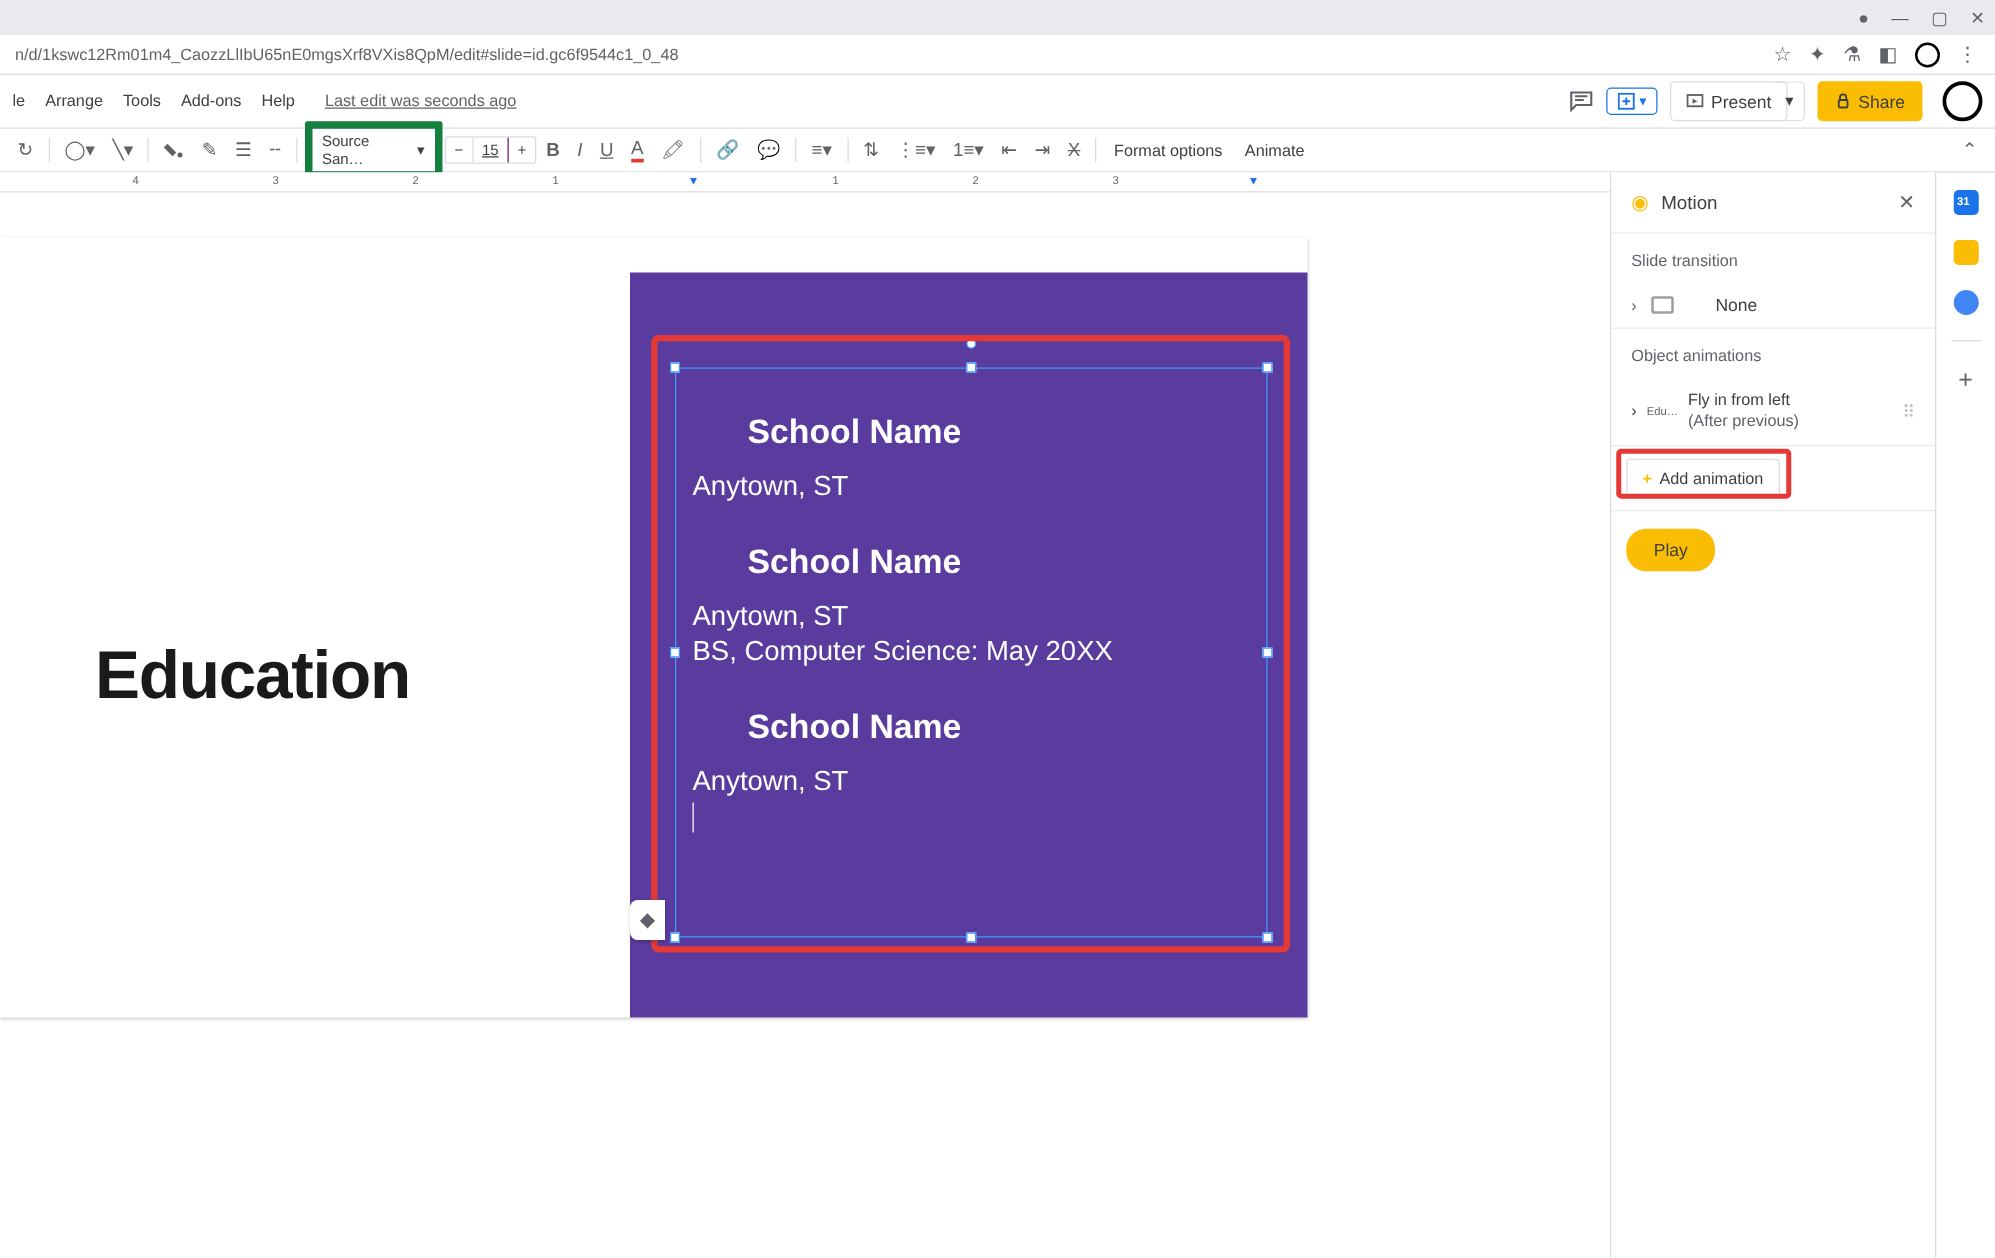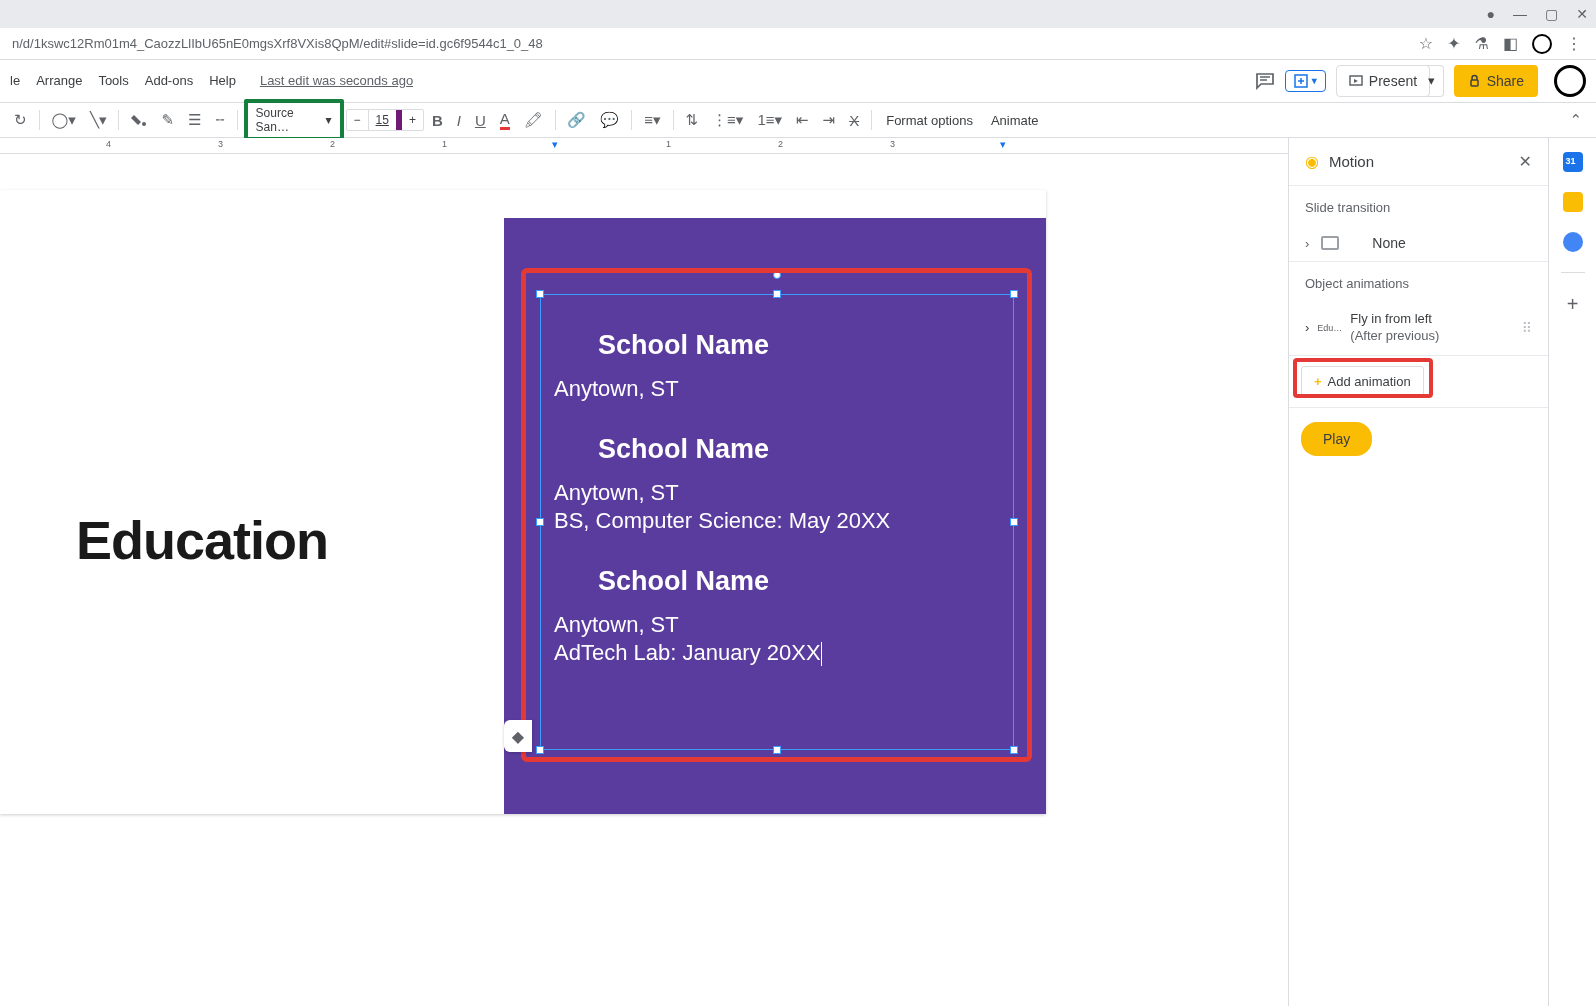--- a/index.html
+++ b/index.html
@@ -21,24 +21,24 @@
 .chat-ico { font-size: 18px; color: #5f6368; }
 .plus-btn { border: 1.5px solid #1a73e8; border-radius: 4px; padding: 3px 8px; display: flex; align-items: center; gap: 4px; color: #1a73e8; font-weight: bold; }
 .present-btn { border: 1px solid #dadce0; border-radius: 4px; padding: 7px 12px; display: flex; align-items: center; gap: 6px; font-size: 14px; }
 .present-drop { border: 1px solid #dadce0; border-left: none; border-radius: 0 4px 4px 0; padding: 7px 8px; margin-left: -10px; }
 .share-btn { background: #fbbc04; border-radius: 4px; padding: 8px 14px; display: flex; align-items: center; gap: 6px; font-size: 14px; font-weight: 500; color: #3c4043; }
 .avatar { width: 32px; height: 32px; border: 3px solid #000; border-radius: 50%; margin-left: 6px; }
 
 .toolbar { height: 36px; border-top: 1px solid #dadce0; border-bottom: 1px solid #dadce0; display: flex; align-items: center; padding: 0 8px; gap: 2px; }
 .tb-btn { padding: 4px 6px; color: #5f6368; font-size: 15px; display: flex; align-items: center; }
 .tb-sep { width: 1px; height: 20px; background: #dadce0; margin: 0 4px; }
-.font-sel { border: 4px solid #15803d; border-radius: 2px; padding: 3px 8px; font-size: 12px; display: flex; align-items: center; gap: 6px; width: 100px; }
+.font-sel { border: 6px solid #15803d; border-radius: 2px; padding: 3px 8px; font-size: 12px; display: flex; align-items: center; gap: 6px; width: 110px; }
 .size-grp { display: flex; align-items: center; border: 1px solid #dadce0; border-radius: 2px; }
 .size-grp span { padding: 3px 7px; font-size: 12px; }
-.size-grp .val { border-left: 1px solid #dadce0; border-right: 6px solid #701a75; min-width: 28px; text-align: left; text-decoration: underline; }
+.size-grp .val { border-left: 1px solid #dadce0; border-right: 1px solid #701a75; min-width: 28px; text-align: left; text-decoration: underline; }
 .tb-text { font-size: 13px; color: #3c4043; padding: 0 8px; }
 .collapse-arrow { margin-left: auto; }
 
 .workspace { display: flex; height: calc(100vh - 138px); }
 .canvas-area { flex: 1; background: #fff; position: relative; }
 .ruler { height: 16px; background: #fff; border-bottom: 1px solid #dadce0; position: relative; font-size: 9px; color: #5f6368; }
 .ruler .mark { position: absolute; top: 1px; }
 .ruler .marker-blue { position: absolute; top: 0; color: #1a73e8; font-size: 11px; }
 
 .slide-wrap { padding: 36px 0 0 0; display: flex; justify-content: flex-start; }
@@ -248,21 +248,21 @@
             <div class="loc">Anytown, ST</div>
           </div>
           <div class="edu-block">
             <div class="name">School Name</div>
             <div class="loc">Anytown, ST</div>
             <div class="deg">BS, Computer Science: May 20XX</div>
           </div>
           <div class="edu-block">
             <div class="name">School Name</div>
             <div class="loc">Anytown, ST</div>
-            <div class="deg"><span>AdTech Lab: January 20XX</span><span class="cursor-blink"></span></div>
+            <div class="deg"><span class="cursor-blink"></span></div>
           </div>
         </div>
 
         <div class="sel-box">
           <div class="sel-handle sh-rot"></div>
           <div class="sel-handle sh-tl"></div>
           <div class="sel-handle sh-tm"></div>
           <div class="sel-handle sh-tr"></div>
           <div class="sel-handle sh-ml"></div>
           <div class="sel-handle sh-mr"></div>

